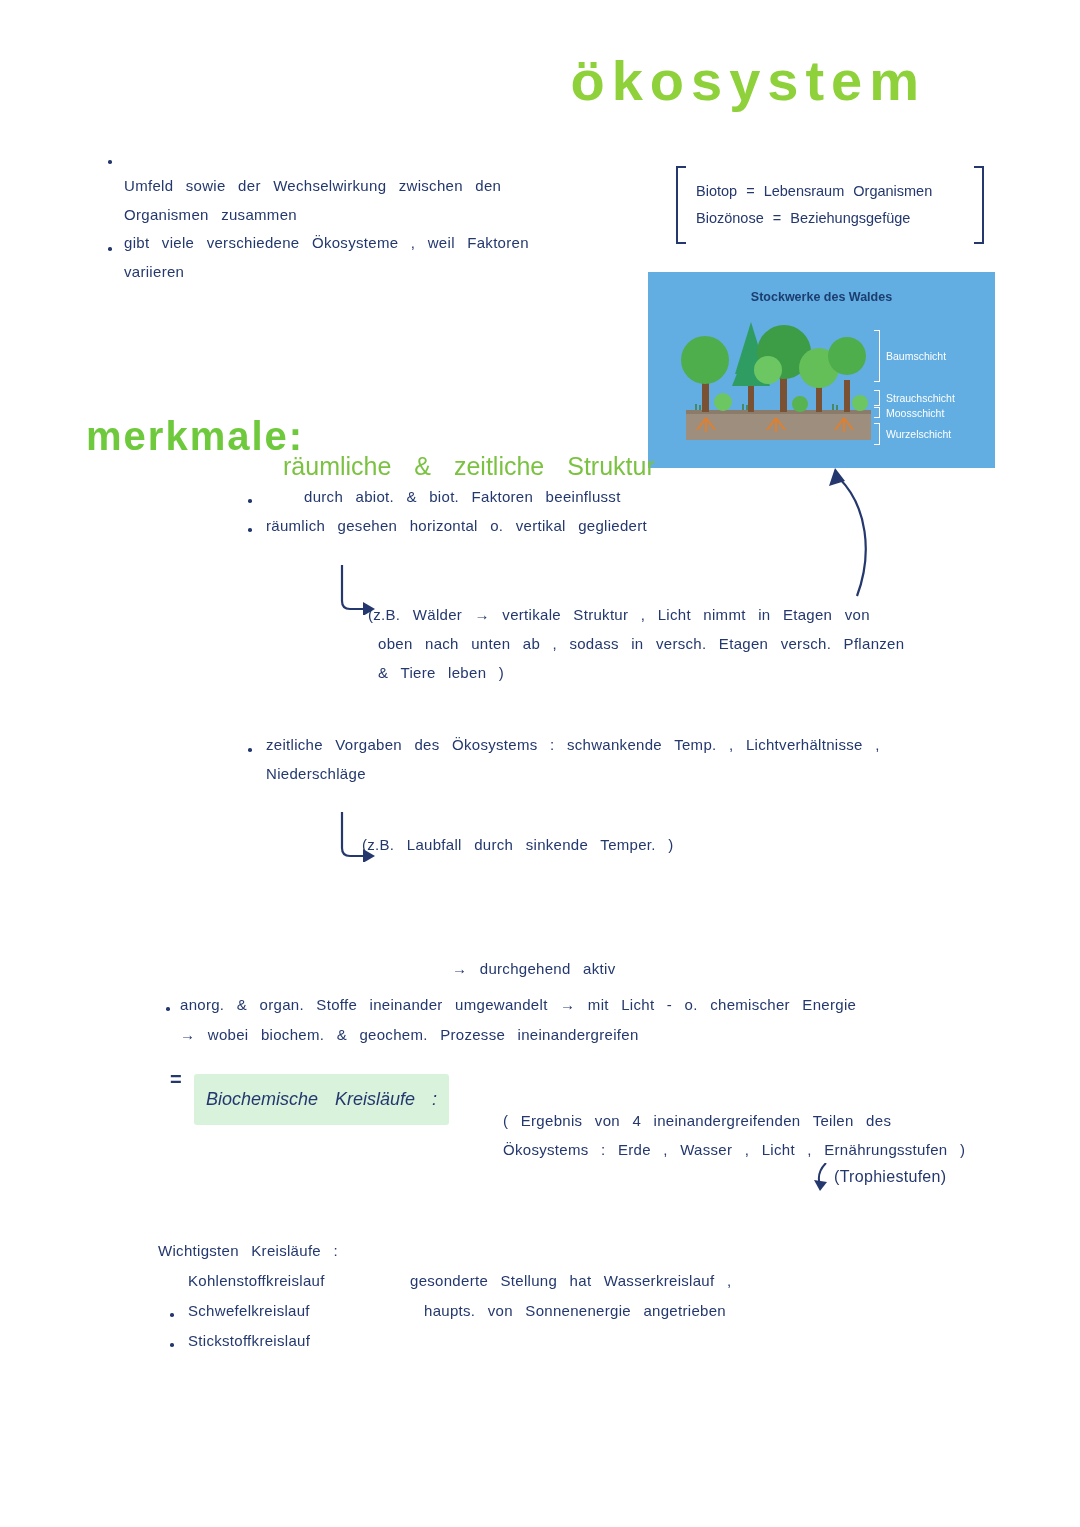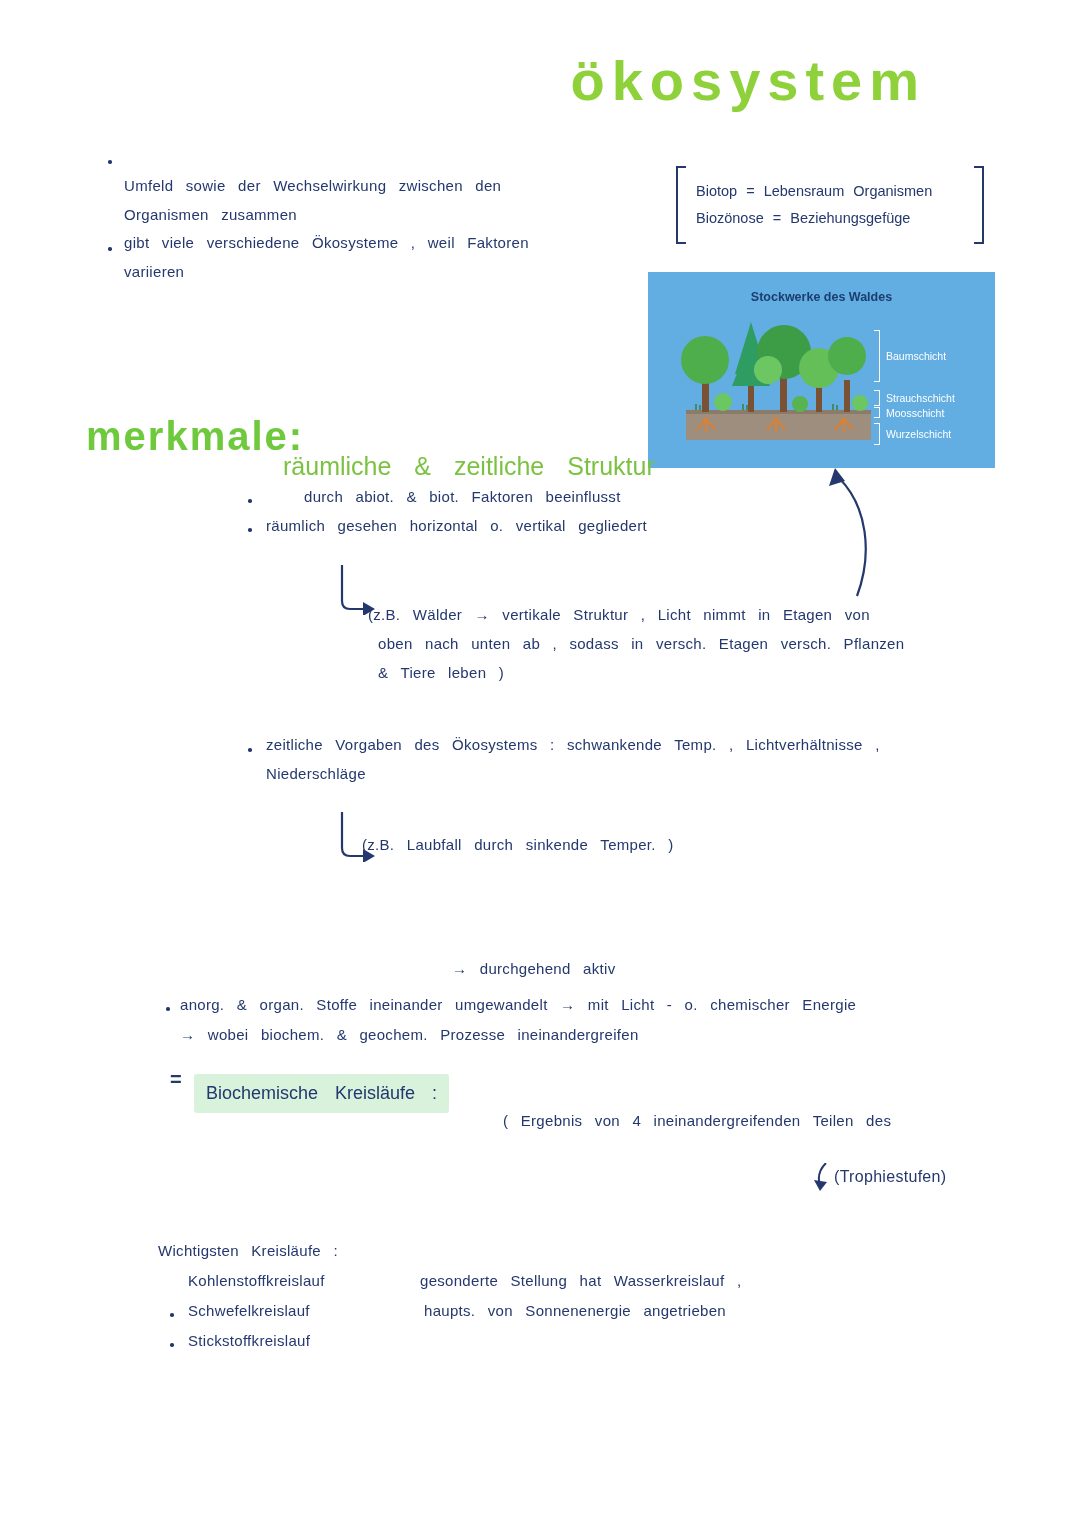--- a/index.html
+++ b/index.html
@@ -25,21 +25,21 @@
   .def-line { color:#24386e; font-size:14.5px; line-height:27px; word-spacing:5px; white-space:nowrap; }
   .bracket-l, .bracket-r { position:absolute; top:-4px; bottom:-4px; width:10px; }
   .bracket-l { left:-2px; border-left:2px solid #24386e; border-top:2px solid #24386e; border-bottom:2px solid #24386e; }
   .bracket-r { right:-2px; border-right:2px solid #24386e; border-top:2px solid #24386e; border-bottom:2px solid #24386e; }
   .forest { width:347px; height:196px; background:#62ade2; }
   .forest-title { position:absolute; top:18px; left:0; right:0; text-align:center;
     color:#1c3e6e; font-size:12.5px; font-weight:700; }
   .layer { position:absolute; display:flex; align-items:center; }
   .layer-bracket { width:6px; border-top:1.5px solid #fff; border-right:1.5px solid #fff; border-bottom:1.5px solid #fff; margin-right:6px; }
   .layer-text { color:#ffffff; font-size:10.5px; white-space:nowrap; }
-  .hl { background:#d9f2dc; padding:9px 12px; border-radius:3px; }
+  .hl { background:#d9f2dc; padding:15px 12px; border-radius:3px;font-style:italic; }
   .eq { font-size:20px; font-weight:700; }
   .biochem { font-size:18px; color:#24386e; word-spacing:12px; white-space:nowrap; }
   svg { display:block; }
 </style>
 </head>
 <body>
 
 <div class="page">
 
   <div class="abs title" style="top:48px; right:90px;">ökosystem</div>
@@ -145,30 +145,31 @@
   <div class="abs ink" style="left:452px; top:960px;">→  durchgehend aktiv</div>
 
   <div class="abs dot" style="left:166px; top:1007px;"></div>
   <div class="abs ink" style="left:180px; top:996px;">anorg. &amp; organ. Stoffe ineinander umgewandelt → mit Licht - o. chemischer Energie</div>
   <div class="abs ink" style="left:180px; top:1026px;">→  wobei biochem. &amp; geochem. Prozesse ineinandergreifen</div>
 
   <div class="abs ink eq" style="left:170px; top:1068px;">=</div>
   <div class="abs biochem hl" style="left:194px; top:1074px;">Biochemische Kreisläufe :</div>
 
   <div class="abs ink" style="left:503px; top:1112px;">( Ergebnis von 4 ineinandergreifenden Teilen des</div>
+  <div class="abs ink" style="left:503px; top:1141px;">Ökosystems :  Erde , Wasser ,  Licht , Ernährungsstufen )</div>
 
   <svg class="abs" style="left:812px; top:1163px;" width="20" height="28" viewBox="0 0 20 28">
     <path d="M14 0 Q4 10 8 22" fill="none" stroke="#24386e" stroke-width="2"></path>
     <polygon points="8,28 2,17 15,19" fill="#24386e"></polygon>
   </svg>
   <div class="abs ink" style="left:834px; top:1168px; font-size:16px;">(Trophiestufen)</div>
 
   <div class="abs ink" style="left:158px; top:1242px;">Wichtigsten Kreisläufe :</div>
   <div class="abs ink" style="left:188px; top:1272px;">Kohlenstoffkreislauf</div>
   <div class="abs dot" style="left:170px; top:1313px;"></div>
   <div class="abs ink" style="left:188px; top:1302px;">Schwefelkreislauf</div>
   <div class="abs dot" style="left:170px; top:1343px;"></div>
   <div class="abs ink" style="left:188px; top:1332px;">Stickstoffkreislauf</div>
 
-  <div class="abs ink" style="left:420px; top:1272px;">gesonderte Stellung hat Wasserkreislauf ,</div>
+  <div class="abs ink" style="left:410px; top:1272px;">gesonderte Stellung hat Wasserkreislauf ,</div>
   <div class="abs ink" style="left:424px; top:1302px;">haupts. von Sonnenenergie angetrieben</div>
 
 </div>
 
 </body></html>

